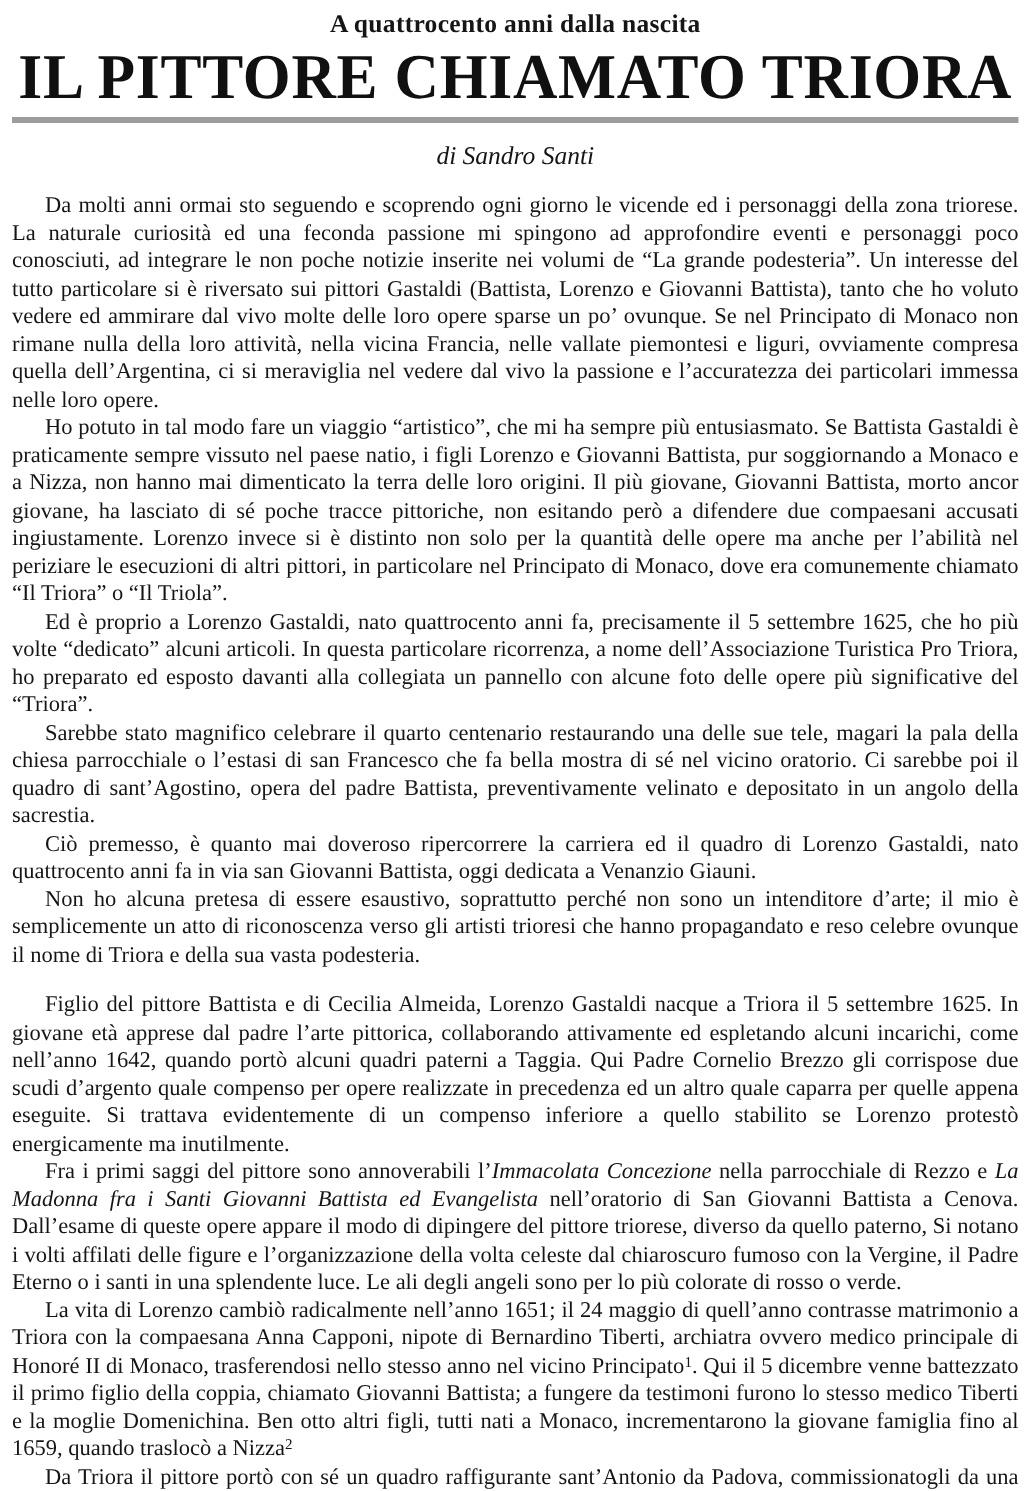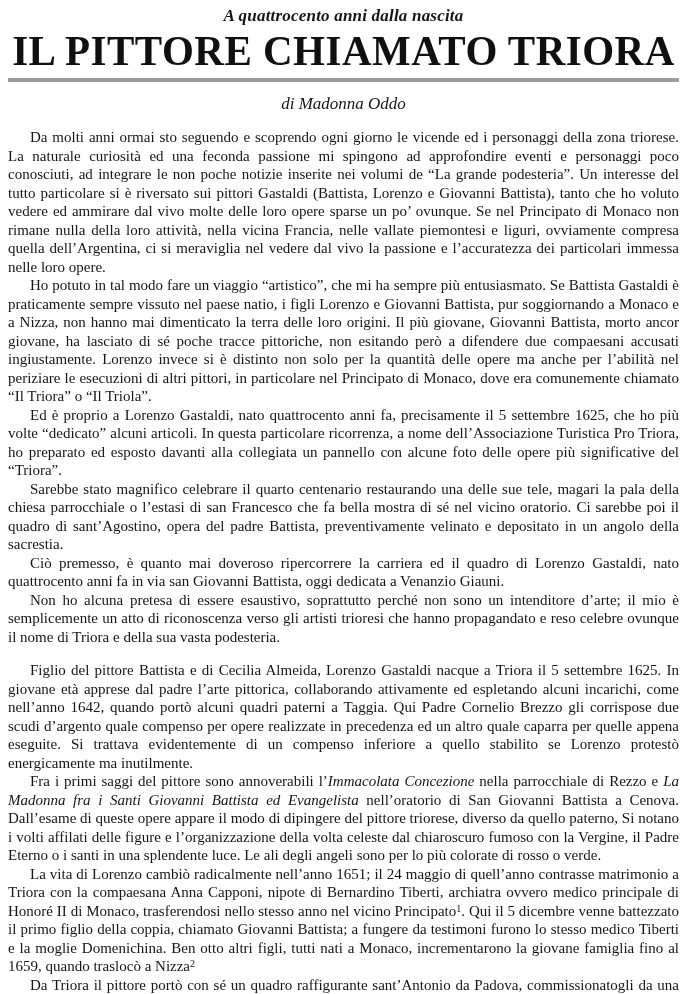--- a/index.html
+++ b/index.html
@@ -14,21 +14,20 @@
     margin: 0 auto;
     background: #ffffff;
     color: #151515;
     font-family: "Liberation Serif", serif;
     box-sizing: border-box;
     padding: 6px 8px 6px 8px;
     overflow: hidden;
   }
   .kicker {
     text-align: center;
-    font-style: italic;
     font-weight: bold;
     font-size: 17px;
     line-height: 20px;
     letter-spacing: 0.2px;
   }
   .title {
     margin: 2px 0 0 0;
     text-align: center;
     font-weight: bold;
     font-size: 41px;
@@ -74,21 +73,21 @@
 <body>
 
 <div class="page">
 
   <div class="kicker">A quattrocento anni dalla nascita</div>
 
   <h1 class="title">IL PITTORE CHIAMATO TRIORA</h1>
 
   <div class="title-rule"></div>
 
-  <div class="byline">di Madonna Oddo</div>
+  <div class="byline">di Sandro Santi</div>
 
   <div class="body-text">
 
     <p>Da molti anni ormai sto seguendo e scoprendo ogni giorno le vicende ed i personaggi della zona triorese. La naturale curiosità ed una feconda passione mi spingono ad approfondire eventi e personaggi poco conosciuti, ad integrare le non poche notizie inserite nei volumi de “La grande podesteria”. Un interesse del tutto particolare si è riversato sui pittori Gastaldi (Battista, Lorenzo e Giovanni Battista), tanto che ho voluto vedere ed ammirare dal vivo molte delle loro opere sparse un po’ ovunque. Se nel Principato di Monaco non rimane nulla della loro attività, nella vicina Francia, nelle vallate piemontesi e liguri, ovviamente compresa quella dell’Argentina, ci si meraviglia nel vedere dal vivo la passione e l’accuratezza dei particolari immessa nelle loro opere.</p>
     <p>Ho potuto in tal modo fare un viaggio “artistico”, che mi ha sempre più entusiasmato. Se Battista Gastaldi è praticamente sempre vissuto nel paese natio, i figli Lorenzo e Giovanni Battista, pur soggiornando a Monaco e a Nizza, non hanno mai dimenticato la terra delle loro origini. Il più giovane, Giovanni Battista, morto ancor giovane, ha lasciato di sé poche tracce pittoriche, non esitando però a difendere due compaesani accusati ingiustamente. Lorenzo invece si è distinto non solo per la quantità delle opere ma anche per l’abilità nel periziare le esecuzioni di altri pittori, in particolare nel Principato di Monaco, dove era comunemente chiamato “Il Triora” o “Il Triola”.</p>
     <p>Ed è proprio a Lorenzo Gastaldi, nato quattrocento anni fa, precisamente il 5 settembre 1625, che ho più volte “dedicato” alcuni articoli. In questa particolare ricorrenza, a nome dell’Associazione Turistica Pro Triora, ho preparato ed esposto davanti alla collegiata un pannello con alcune foto delle opere più significative del “Triora”.</p>
     <p>Sarebbe stato magnifico celebrare il quarto centenario restaurando una delle sue tele, magari la pala della chiesa parrocchiale o l’estasi di san Francesco che fa bella mostra di sé nel vicino oratorio. Ci sarebbe poi il quadro di sant’Agostino, opera del padre Battista, preventivamente velinato e depositato in un angolo della sacrestia.</p>
     <p>Ciò premesso, è quanto mai doveroso ripercorrere la carriera ed il quadro di Lorenzo Gastaldi, nato quattrocento anni fa in via san Giovanni Battista, oggi dedicata a Venanzio Giauni.</p>
     <p>Non ho alcuna pretesa di essere esaustivo, soprattutto perché non sono un intenditore d’arte; il mio è semplicemente un atto di riconoscenza verso gli artisti trioresi che hanno propagandato e reso celebre ovunque il nome di Triora e della sua vasta podesteria.</p>
 

